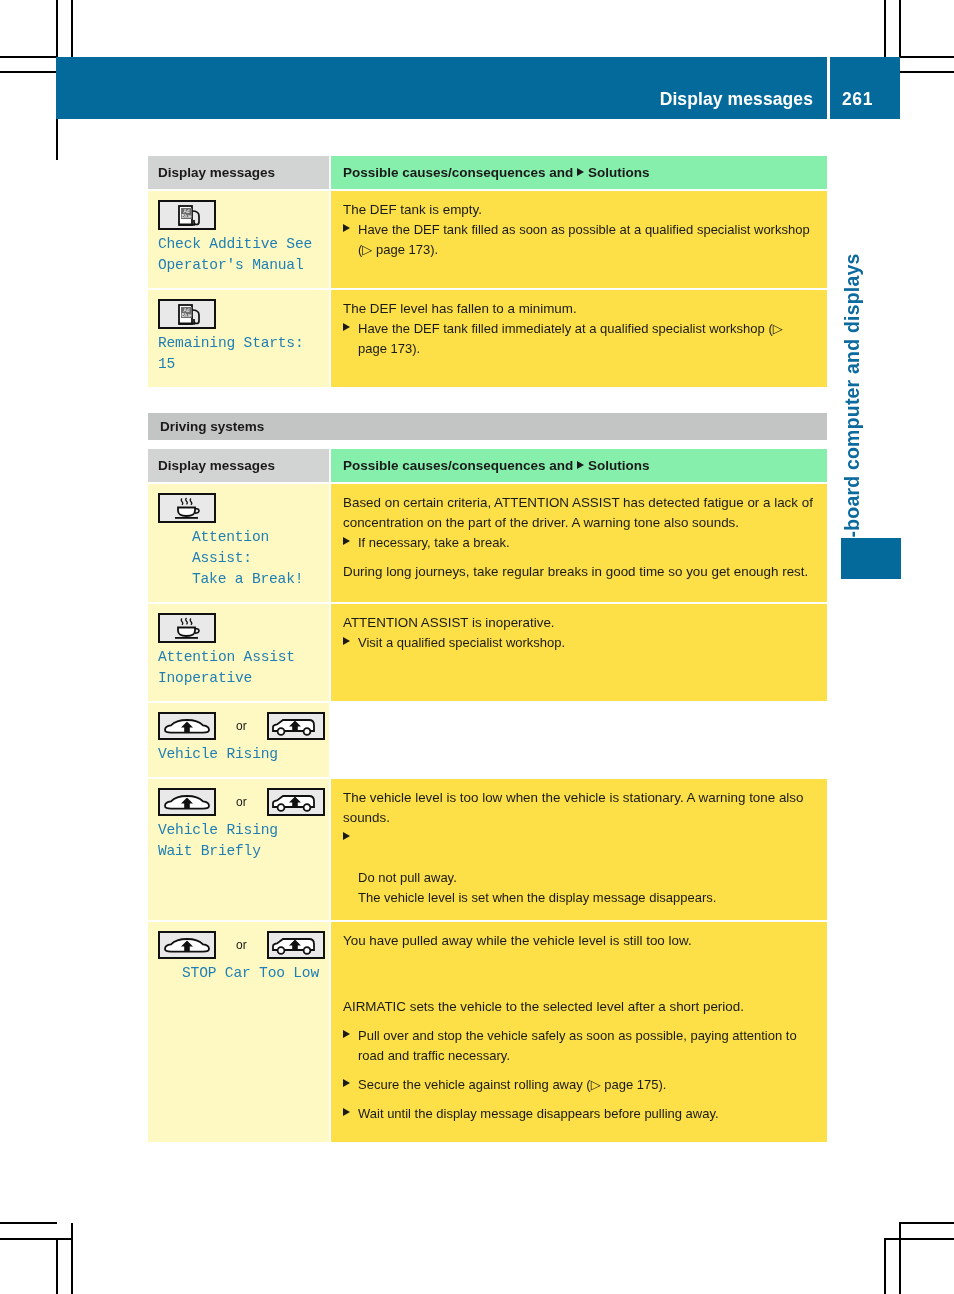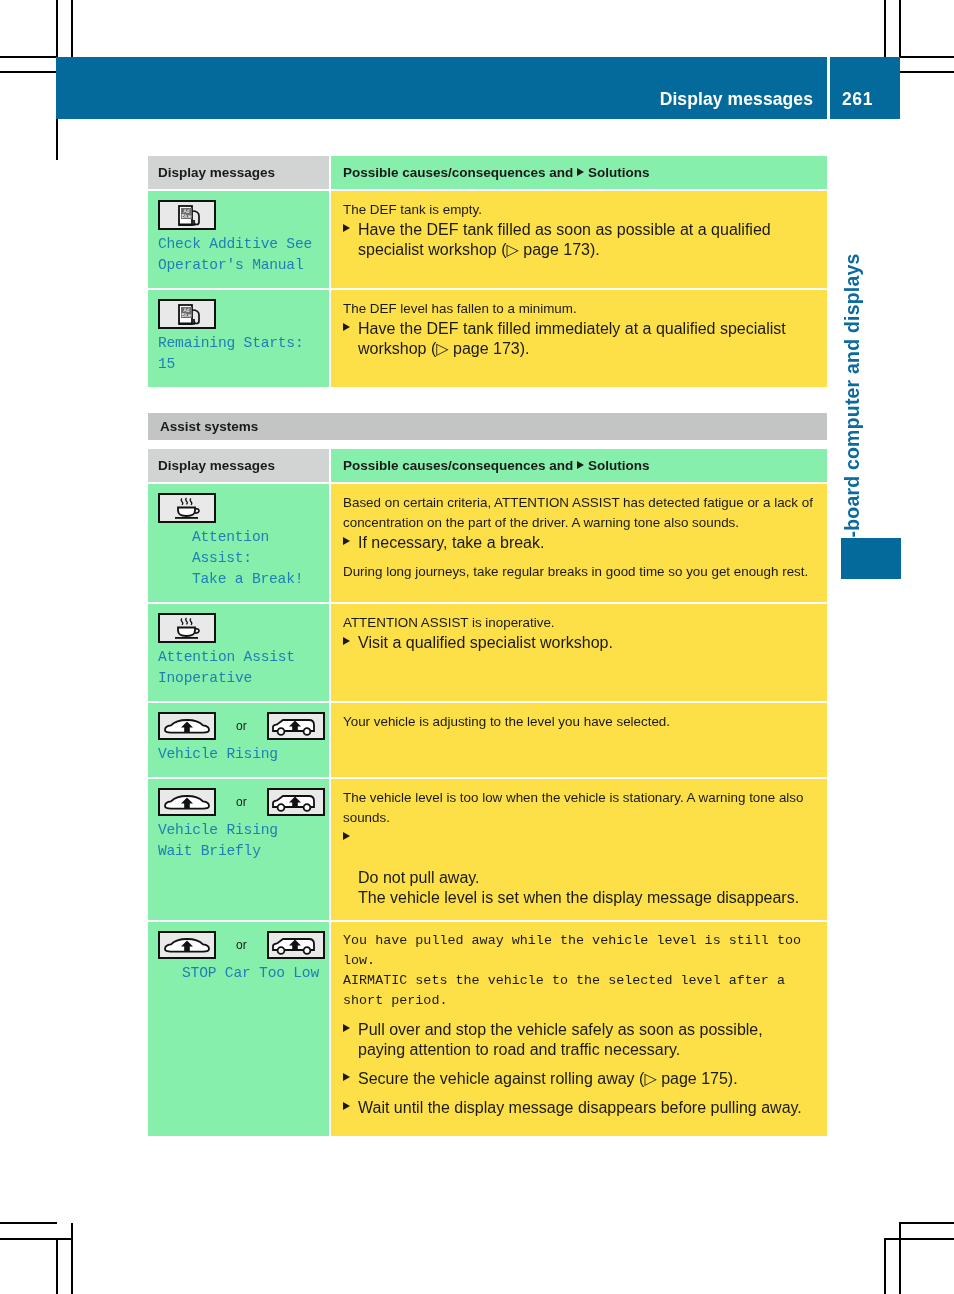--- a/index.html
+++ b/index.html
@@ -37,21 +37,21 @@
   }
   .side-tab{
     position:absolute;left:841px;top:538px;width:60px;height:41px;
     background:#036a9b;
   }
   
   .tbl{position:absolute;left:148px;width:679px;}
   .row{display:flex;width:100%;}
   .c-left{
     width:183px;box-sizing:border-box;
-    background:#86efac;border-right:2px solid #ffffff;
+    background:#fef9c3;border-right:2px solid #ffffff;
     padding:9px 10px 12px 10px;
   }
   .c-right{
     width:496px;box-sizing:border-box;background:#fde047;
     padding:9px 14px 12px 12px;
   }
   .row.hdr .c-left,.row.hdr .c-right{
     background:#d2d3d3;padding-top:9px;padding-bottom:9px;
   }
   .row.hdr .c-right{background:#86efac;}
@@ -61,21 +61,21 @@
     font-size:13.5px;font-weight:bold;color:#1a1a1a;
   }
   .gap{height:2px;background:#ffffff;width:679px;}
   .msg{
     color:#1f7fb5;font-family:"Liberation Mono", monospace;
     font-size:14.6px;line-height:21px;letter-spacing:-.2px;margin-top:4px;
   }
   .body-txt{font-size:13.4px;line-height:20px;color:#1a1a1a;}
   .body-txt p{margin:0 0 9px 0;}
   .body-txt p:last-child{margin-bottom:0;}
-  .bullet{position:relative;padding-left:15px;margin:0 0 9px 0;font-size:16px;line-height:20px;color:#1a1a1a;}
+  .bullet{position:relative;padding-left:15px;margin:0 0 9px 0;font-size:13px;line-height:20px;color:#1a1a1a;}
   .bullet:last-child{margin-bottom:0;}
   .bullet .tri{position:absolute;left:0;top:4px;width:0;height:0;
     border-left:7px solid #1a1a1a;border-top:4.5px solid transparent;border-bottom:4.5px solid transparent;}
   .tri-in{display:inline-block;width:0;height:0;vertical-align:1px;
     border-left:7px solid #1a1a1a;border-top:4.5px solid transparent;border-bottom:4.5px solid transparent;}
   .icons{display:flex;align-items:center;gap:20px;}
   .orlbl{font-size:12px;color:#1a1a1a;}
   svg{display:block;}
 </style>
 </head>
@@ -180,21 +180,21 @@
       <div class="bullet">
         <span class="tri"></span>
         <span>Have the DEF tank filled immediately at a qualified specialist workshop (▷ page 173).</span>
       </div>
     </div>
   </div>
 </div>
 
 <div class="tbl" style="top:413px;">
 
-  <div class="sec-head">Assist systems</div>
+  <div class="sec-head">Driving systems</div>
 
   <div class="gap" style="height:9px;"></div>
 
   <div class="row hdr">
     <div class="c-left">
       <div class="hdr-txt">Display messages</div>
     </div>
     <div class="c-right">
       <div class="hdr-txt">
         <span>Possible causes/consequences and</span>
@@ -283,25 +283,20 @@
             <rect x="1" y="1" width="56" height="26" fill="#e9e9e9" stroke="#111" stroke-width="2"></rect>
             <path d="M6 19 v-4 q0 -2 4 -2.6 l6 -4.4 h26 q5 0 5 5 v6 z" fill="#fff" stroke="#111" stroke-width="1.8"></path>
             <circle cx="14" cy="19.5" r="3.4" fill="#fff" stroke="#111" stroke-width="1.8"></circle>
             <circle cx="40" cy="19.5" r="3.4" fill="#fff" stroke="#111" stroke-width="1.8"></circle>
             <path d="M28 8.5 l6 6 h-3.2 v4.5 h-5.6 v-4.5 h-3.2 z" fill="#111"></path>
           </svg>
         </span>
       </span>
       <div class="msg" style="white-space:pre-line;">Vehicle Rising</div>
     </div>
-    <div class="c-right">
-      <div class="body-txt">
-        <p>Your vehicle is adjusting to the level you have selected.</p>
-      </div>
-    </div>
   </div>
 
   <div class="gap"></div>
 
   <div class="row">
     <div class="c-left">
       <span class="icons">
         <span>
           <svg width="58" height="28" viewBox="0 0 58 28">
             <rect x="1" y="1" width="56" height="26" fill="#e9e9e9" stroke="#111" stroke-width="2"></rect>
@@ -354,23 +349,23 @@
             <path d="M6 19 v-4 q0 -2 4 -2.6 l6 -4.4 h26 q5 0 5 5 v6 z" fill="#fff" stroke="#111" stroke-width="1.8"></path>
             <circle cx="14" cy="19.5" r="3.4" fill="#fff" stroke="#111" stroke-width="1.8"></circle>
             <circle cx="40" cy="19.5" r="3.4" fill="#fff" stroke="#111" stroke-width="1.8"></circle>
             <path d="M28 8.5 l6 6 h-3.2 v4.5 h-5.6 v-4.5 h-3.2 z" fill="#111"></path>
           </svg>
         </span>
       </span>
       <div class="msg" style="white-space:pre-line;text-align:right;">STOP Car Too Low</div>
     </div>
     <div class="c-right" style="padding-bottom:18px;">
-      <div class="body-txt" style="margin-bottom:9px;font-family:Liberation Mono, monospace;">
+      <div class="body-txt" style="margin-bottom:9px;">
         <p style="margin-bottom:0;">You have pulled away while the vehicle level is still too low.</p>
-        <p style="margin-bottom:0;">AIRMATIC sets the vehicle to the selected level after a short period.</p>
+        <p style="margin-bottom:0;margin-top:46px;">AIRMATIC sets the vehicle to the selected level after a short period.</p>
       </div>
       <div class="bullet">
         <span class="tri"></span>
         <span>Pull over and stop the vehicle safely as soon as possible, paying attention to road and traffic necessary.</span>
       </div>
       <div class="bullet">
         <span class="tri"></span>
         <span>Secure the vehicle against rolling away (▷ page 175).</span>
       </div>
       <div class="bullet">

